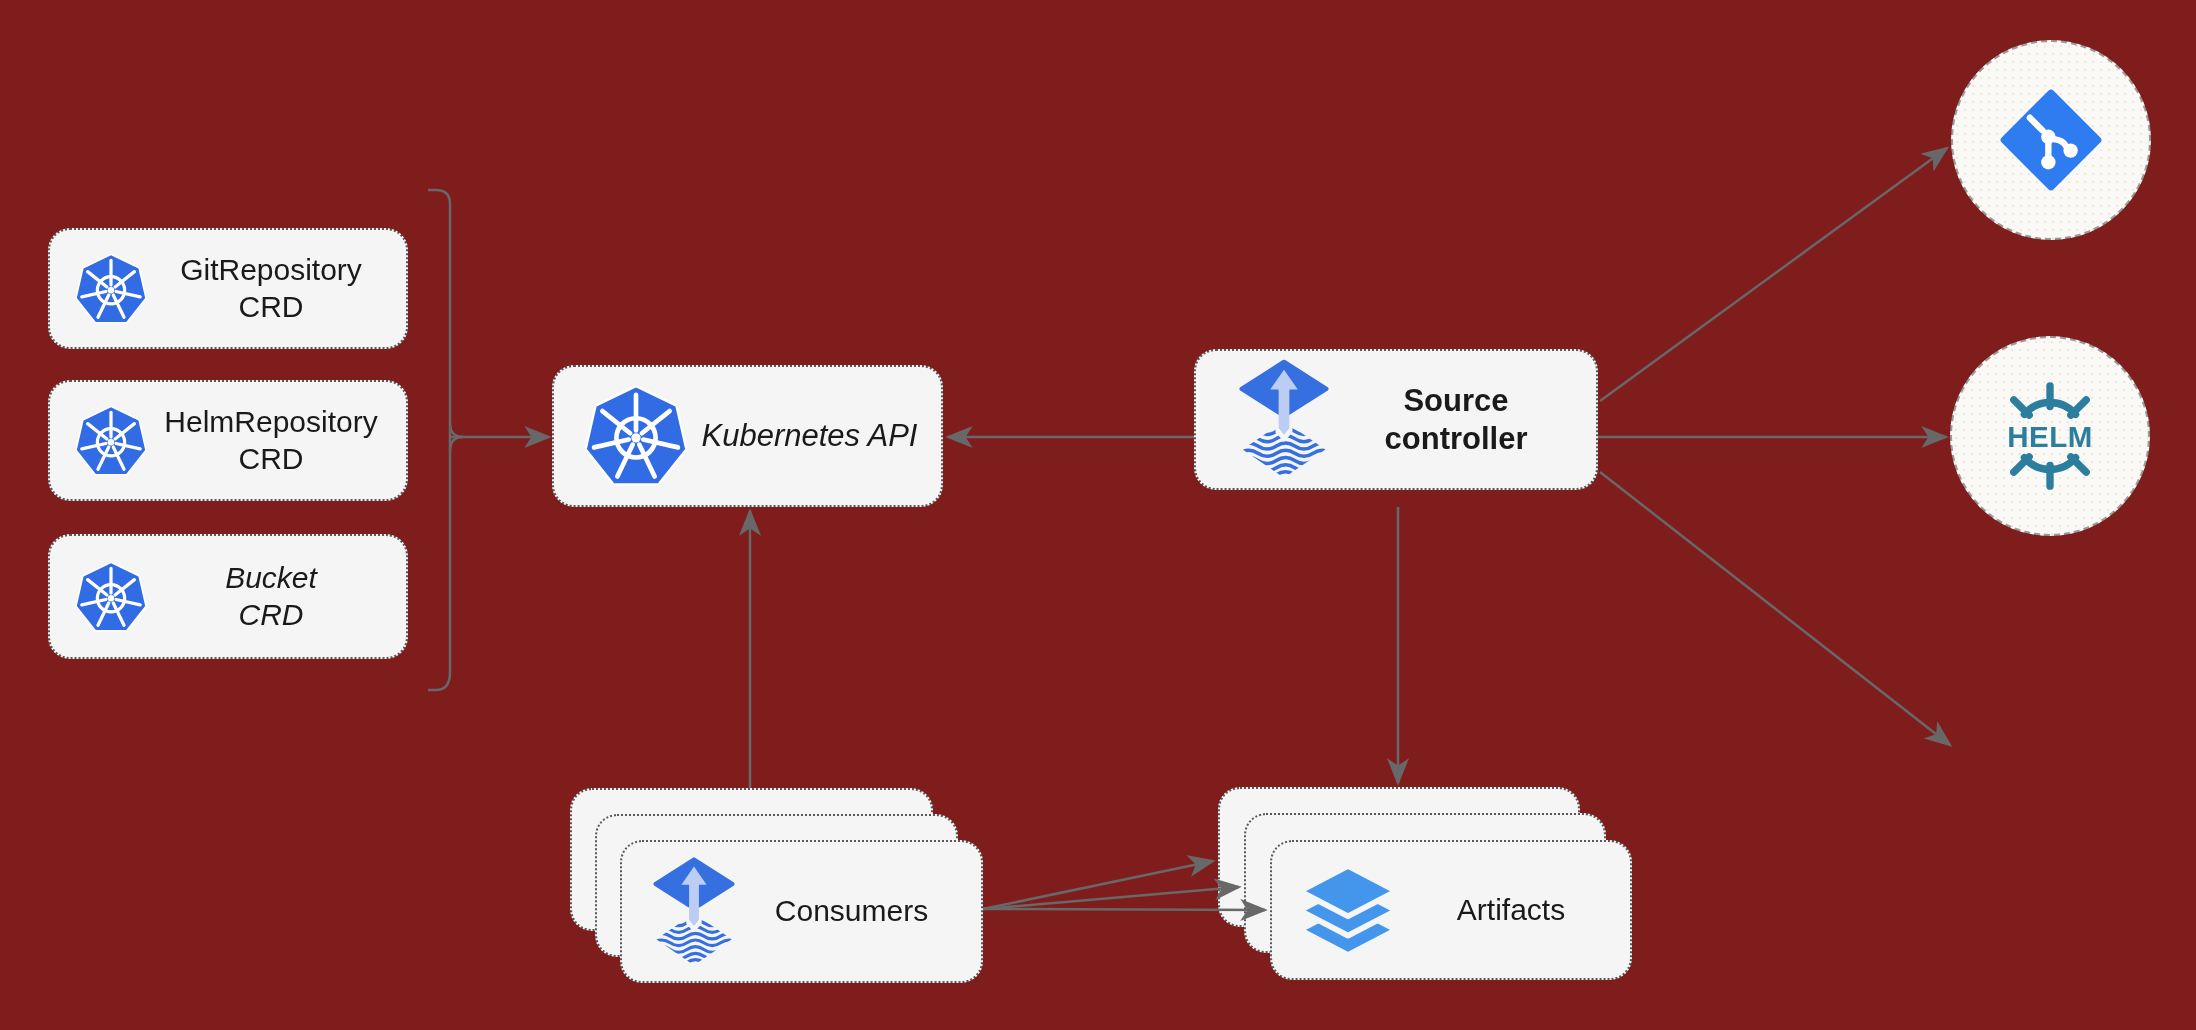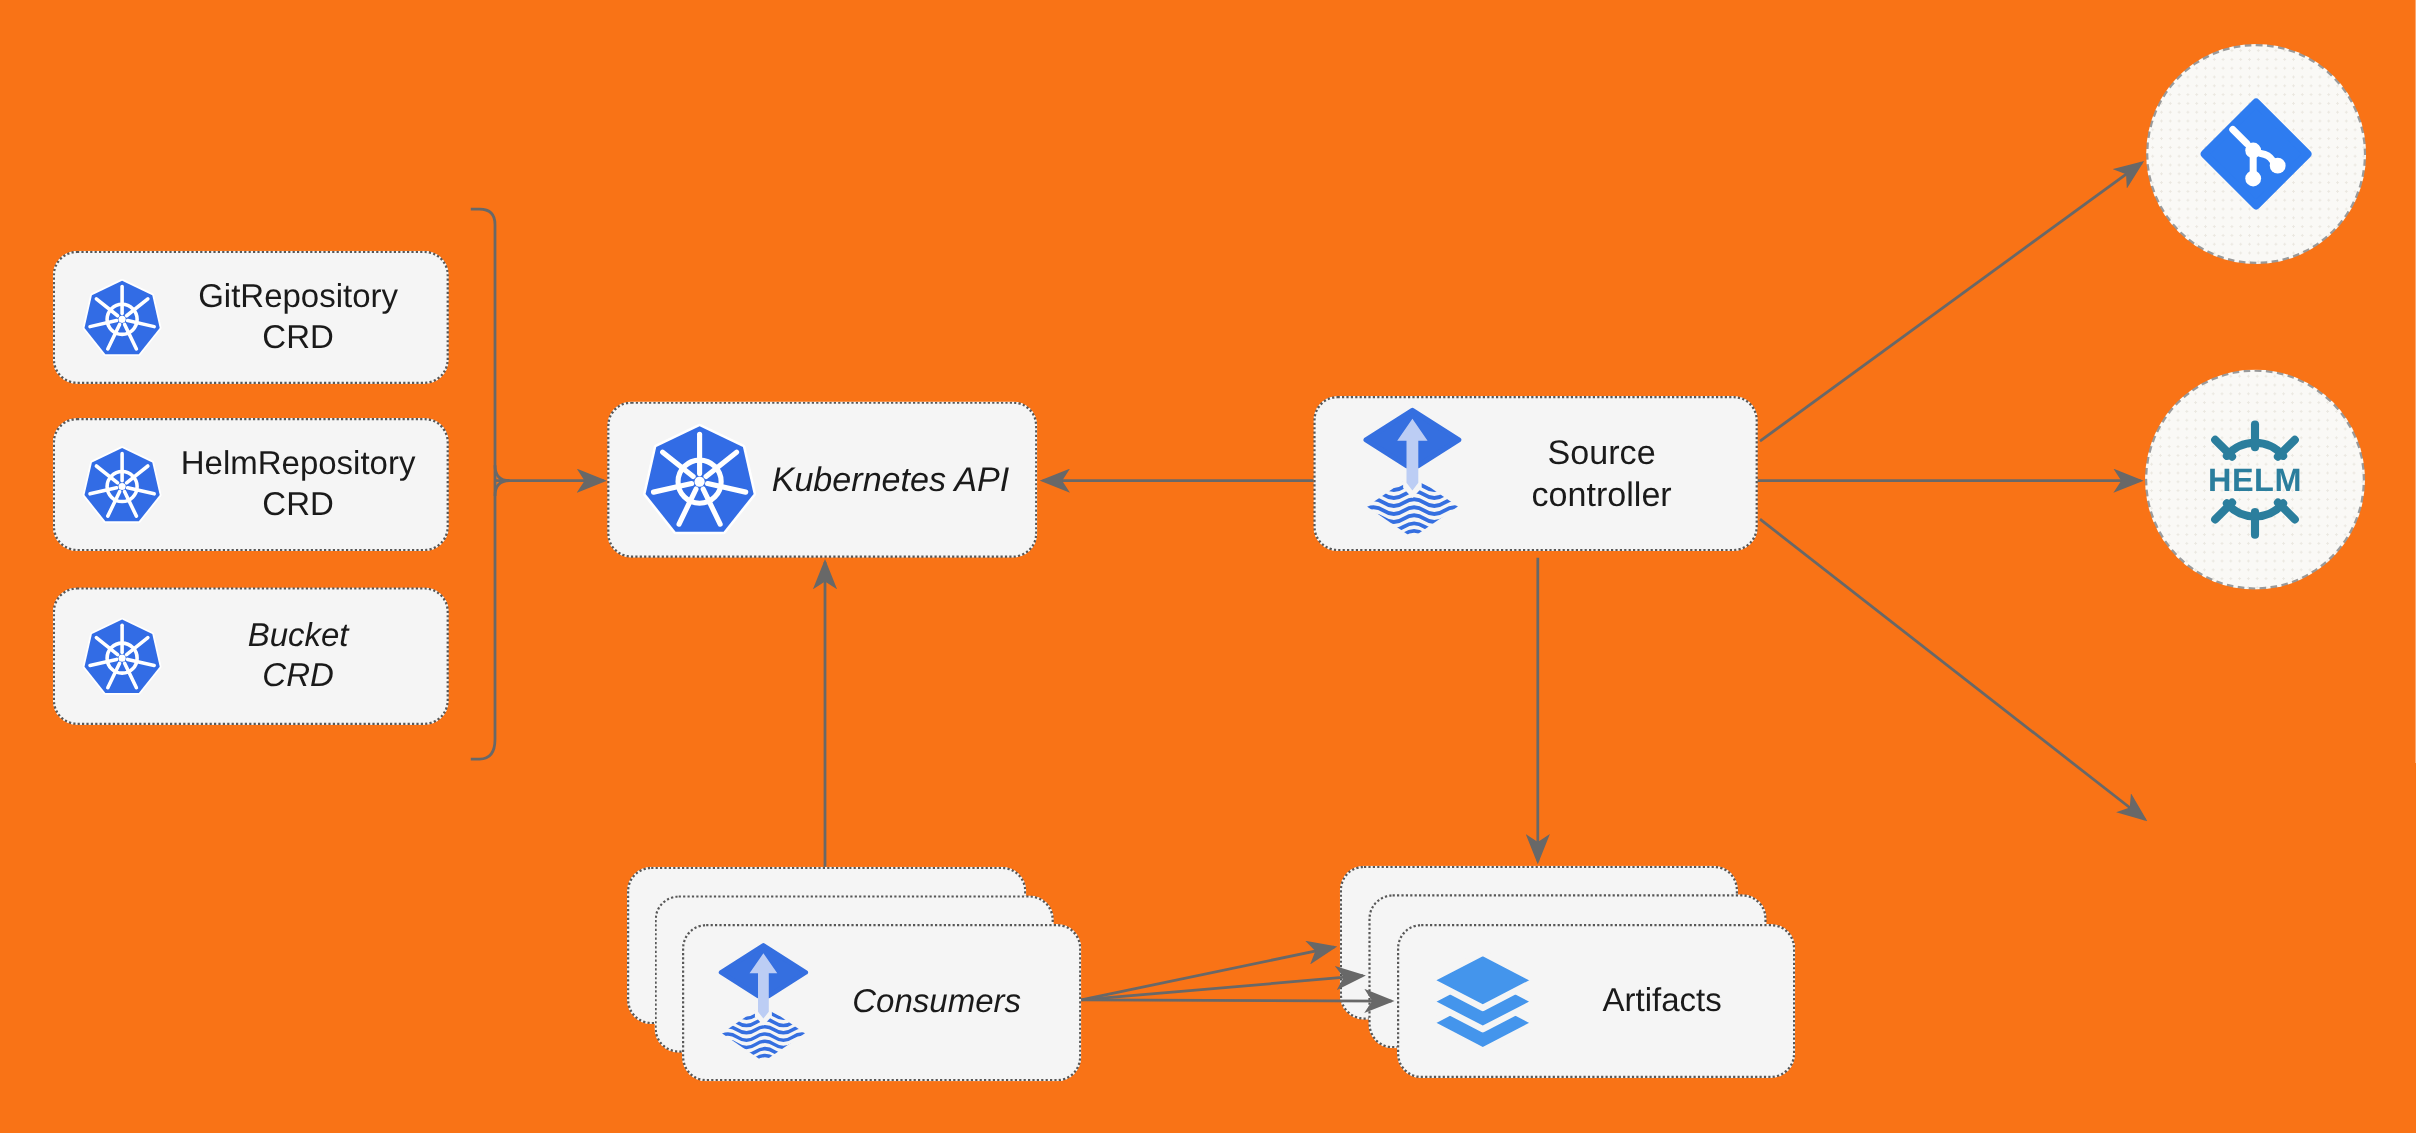--- a/index.html
+++ b/index.html
@@ -3,21 +3,21 @@
 <meta charset="utf-8">
 <style>
   :root{
     --kubernetes-blue:#326CE5; --flux-blue:#356FE0; --flux-arrow-light:#BCCDF4;
     --git-blue:#2E7CF0; --helm-teal:#2B7E9D; --s3-red:#DE5143; --s3-dark-red:#7A2B20;
     --layers-blue:#4495EC; --box-fill:#F5F5F5; --box-border:#575757;
     --circle-fill:#FAF9F6; --circle-border:#9A9A9A; --arrow:#686868; --text:#1A1A1A;
   }
   *{box-sizing:border-box; margin:0; padding:0;}
   body{background:#ffffff; font-family:"Liberation Sans", sans-serif;}
-  .canvas{position:relative; width:2196px; height:1030px; background:#f97316; overflow:hidden;}
+  .canvas{position:relative; width:2196px; height:1030px; background:#7f1d1d; overflow:hidden;}
 
   .edges{position:absolute; inset:0; width:2196px; height:1030px; z-index:10; pointer-events:none;}
   .edge{stroke:var(--arrow); stroke-width:2.5; fill:none;}
   .ah{fill:var(--arrow);}
 
   .node{position:absolute; z-index:2;}
   .box{
     background:var(--box-fill);
     border:2px dotted var(--box-border);
     border-radius:22px;
@@ -175,21 +175,21 @@
             <path d="M53.7 57 L24 33.3"></path>
         </g>
         <circle class="k8-hub" cx="60" cy="62" r="5"></circle>
       </svg>
     </span>
     <div class="label big">
       <div>Kubernetes API</div>
     </div>
   </div>
 
-  <div class="node box" style="left:1194px; top:360px; width:404px; height:141px;">
+  <div class="node box" style="left:1194px; top:349px; width:404px; height:141px;font-weight:bold;">
     <span class="icon" style="margin-left:42px;">
       <svg viewBox="0 0 120 160" width="92" height="123">
         <defs>
             <clipPath id="fxclipA">
               <path d="M60 82 L114 119 L60 156 L6 119 Z"></path>
             </clipPath>
           </defs>
         <path class="fx-d" d="M60 5 L115 40 L60 75 L5 40 Z"></path>
         <g class="fx-s" clip-path="url(#fxclipA)">
           <path d="M2 86 q12 -8 24 0 t24 0 t24 0 t24 0 t24 0"></path>
@@ -204,21 +204,21 @@
         <path class="fx-gap" d="M49 74 L71 74 L71 97 L60 109 L49 97 Z"></path>
         <path class="fx-a" d="M60 15 L78 41 L67 41 L67 91 L60 100 L53 91 L53 41 L42 41 Z"></path>
       </svg>
     </span>
     <div class="label big">
       <div>Source</div>
       <div>controller</div>
     </div>
   </div>
 
-  <div class="stack" style="left:570px; top:788px; width:415px; height:197px;font-style:italic;">
+  <div class="stack" style="left:570px; top:788px; width:415px; height:197px;">
     <div class="sbox" style="left:0; top:0; width:363px; height:143px;"></div>
     <div class="sbox" style="left:25px; top:26px; width:363px; height:143px;"></div>
     <div class="sbox" style="left:50px; top:52px; width:363px; height:143px;">
       <span class="icon" style="margin-left:30px;">
         <svg viewBox="0 0 120 160" width="84" height="112">
           <defs>
               <clipPath id="fxclipB">
                 <path d="M60 82 L114 119 L60 156 L6 119 Z"></path>
               </clipPath>
             </defs>

